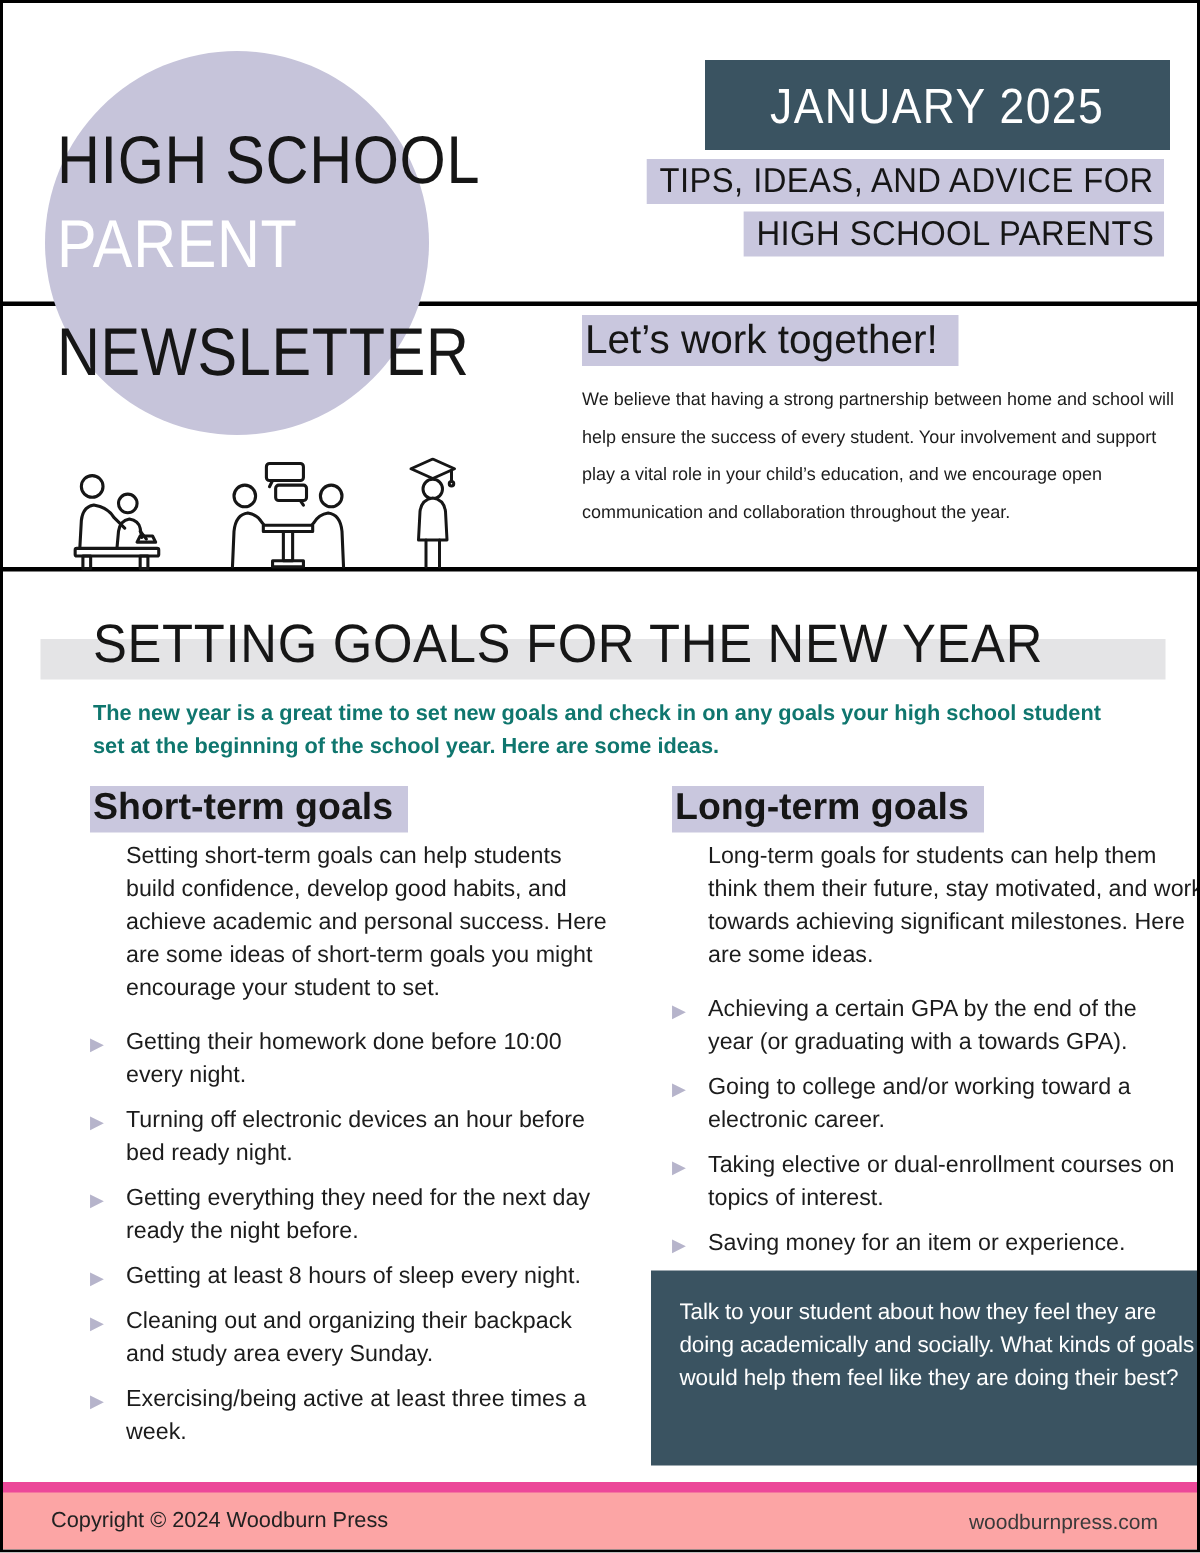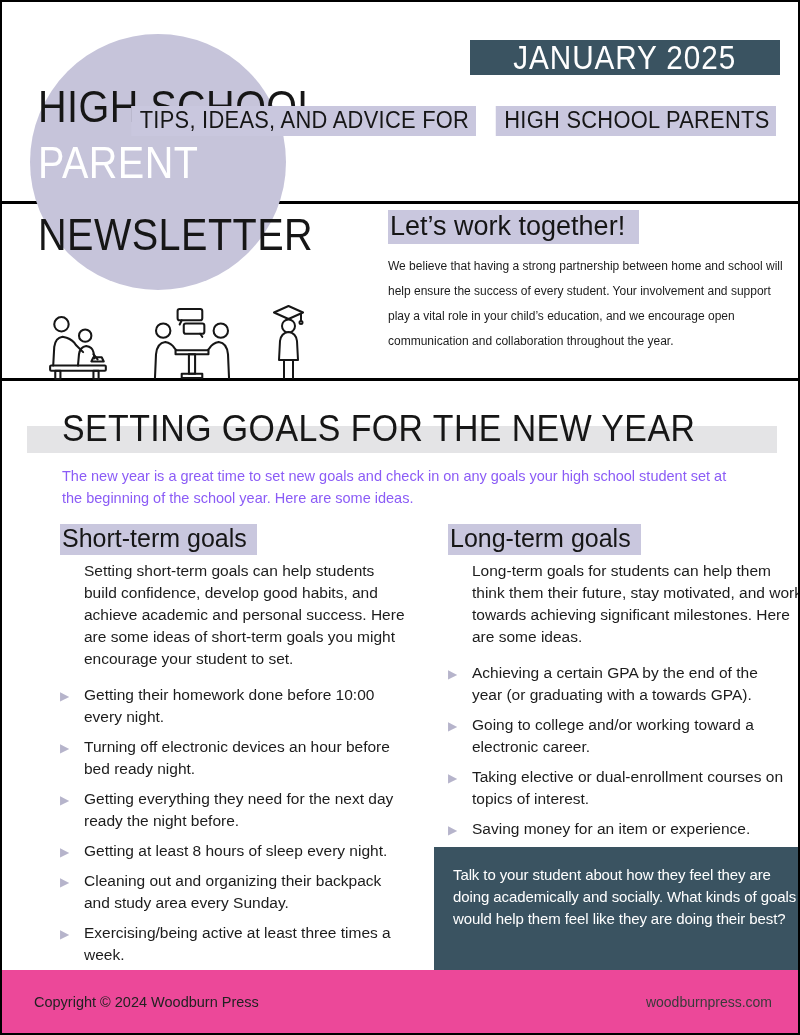--- a/index.html
+++ b/index.html
@@ -27,30 +27,30 @@
     letter-spacing:.5px;color:#161616;white-space:nowrap;
     transform:scaleX(.88);transform-origin:0 0;
   }
   .mast-1{top:82px;}
   .mast-2{top:138px;color:#fff;}
   .mast-3{top:210px;}
   .rule{position:absolute;left:0;right:0;height:3px;background:#000;z-index:1;}
   .rule-1{top:199px;}
   .rule-2{top:376px;}
   .date-box{
-    position:absolute;left:468px;top:38px;width:310px;height:35px;
+    position:absolute;left:468px;top:38px;width:310px;height:60px;
     background:var(--teal);z-index:3;display:flex;align-items:center;justify-content:center;
   }
   .date-box span{
     color:#fff;font-size:33px;line-height:1;letter-spacing:1px;white-space:nowrap;
     transform:scaleX(.9);
   }
   .tagline{
     position:absolute;right:22px;top:104px;z-index:3;
-    display:flex;flex-direction:row;align-items:flex-end;gap:5px;text-align:right;
+    display:flex;flex-direction:column;align-items:flex-end;gap:5px;text-align:right;
   }
   .tagline .hl{
     background:var(--highlight);color:#161616;font-size:23px;line-height:1;
     padding:3px 7px 4px 9px;white-space:nowrap;letter-spacing:.3px;
     transform:scaleX(.95);transform-origin:100% 0;
   }
   
   .work-heading{position:absolute;left:386px;top:209px;z-index:3;}
   .work-heading .hl2{
     background:var(--highlight);font-size:27px;line-height:1.15;padding:1px 14px 3px 2px;
@@ -70,48 +70,48 @@
     position:absolute;left:25px;top:424px;width:750px;height:27px;
     background:var(--graybar);z-index:1;
   }
   .section-title{
     position:absolute;left:60px;top:409px;z-index:2;font-size:36px;line-height:1;
     letter-spacing:.5px;white-space:nowrap;color:#161616;
     transform:scaleX(.94);transform-origin:0 0;
   }
   .section-intro{
     position:absolute;left:60px;top:463px;width:680px;z-index:2;
-    font-size:14.5px;line-height:22px;font-weight:normal;color:#8b5cf6;
+    font-size:14.5px;line-height:22px;font-weight:bold;color:#0f766e;
   }
   .col{position:absolute;top:520px;z-index:2;}
   .col-left{left:58px;width:346px;}
   .col-right{left:446px;width:344px;}
-  .col h2{font-weight:400;font-size:25px;line-height:32px;}
+  .col h2{font-weight:700;font-size:25px;line-height:32px;}
   .col h2 .hl2{background:var(--highlight);padding:0 10px 3px 2px;color:#161616;}
   .col .col-body{margin-top:6px;font-size:15.5px;line-height:22px;color:#1c1c1c;margin-left:24px;}
   .col-right .col-body{width:334px;}
   .goal-list{list-style:none;margin-top:14px;}
   .goal-list li{
     position:relative;padding-left:24px;margin-bottom:8px;
     font-size:15.5px;line-height:22px;color:#1c1c1c;
   }
   .tri{
     position:absolute;left:0;top:1px;font-size:12px;color:var(--bullet);
     font-family:"DejaVu Sans",sans-serif;
   }
   .callout{
     position:absolute;left:432px;top:845px;width:392px;min-height:130px;z-index:2;
     background:var(--teal);color:#fff;font-weight:normal;
     font-size:15px;line-height:22px;letter-spacing:-.1px;
     padding:17px 19px;
   }
   
   .footer{
-    position:absolute;left:0;right:0;bottom:0;height:63px;z-index:2;
-    border-top:1px solid #ec4899;background:#ec4899;
+    position:absolute;left:0;right:0;bottom:0;height:45px;z-index:2;
+    border-top:7px solid #ec4899;background:#fca5a5;
     display:flex;align-items:center;justify-content:space-between;
     padding:0 26px 0 32px;
   }
   .footer .copyright{font-size:14.5px;color:#222;}
   .footer .site{font-size:14px;color:#3a3a3a;}
 </style>
 </head>
 <body>
 
 <div class="page">

